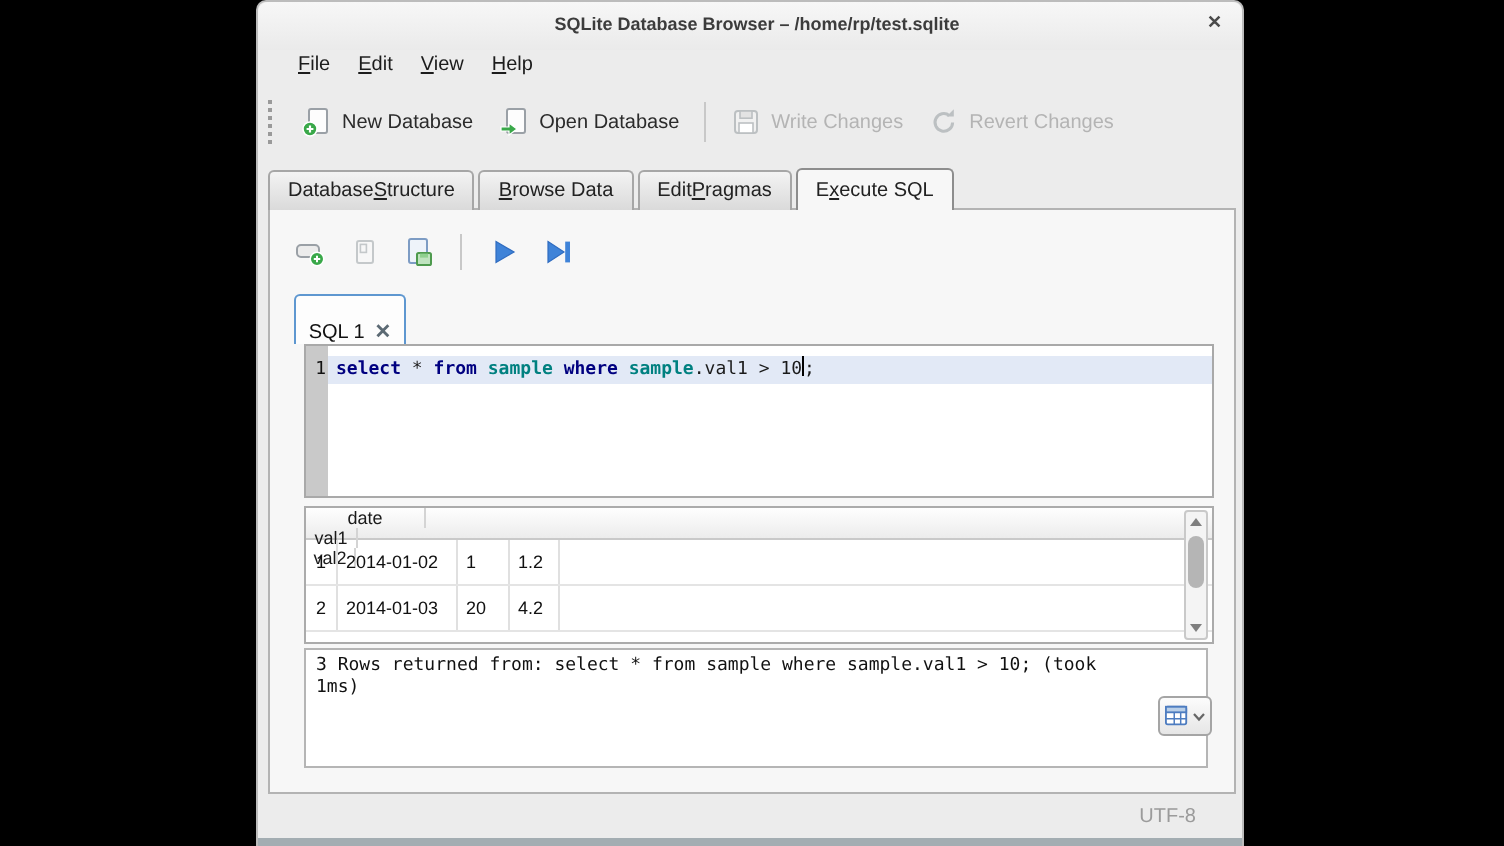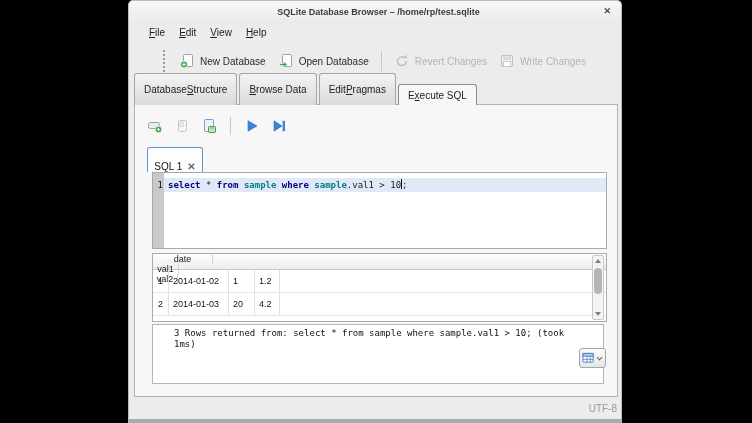--- a/index.html
+++ b/index.html
@@ -21,33 +21,33 @@
                  font-weight:bold; color:#4a4a4a; cursor:default; }
 
   
   .menubar { position:absolute; left:13px; top:24px; height:20px;
              display:flex; align-items:flex-start; }
   .menu-item { font-size:10px; color:#1c1c1c; padding:2px 7px; }
   .mnemonic { text-decoration:underline; text-underline-offset:1px; }
 
   
   .toolbar { position:absolute; left:0; top:44px; right:0; height:32px;
-             display:flex; align-items:center;justify-content:center; }
+             display:flex; align-items:center; }
   .tb-handle { width:4px; height:22px; margin-left:5px; margin-right:6px;
                border-left:2px dotted #9a9a9a; }
   .tb-btn { display:flex; align-items:center; gap:5px; padding:3px 6px;
             font-size:10px; color:#2b2b2b; }
   .tb-btn.disabled { color:#b4b4b4; }
   .tb-sep { width:1px; height:20px; background:#c8c8c8; margin:0 6px; }
   .icon16 { width:16px; height:16px; display:block; }
 
   
   .tabbar { position:absolute; left:5px; top:84px; height:20px; display:flex;
             align-items:flex-end; z-index:3; }
-  .tab { height:32px; padding:0 9px; display:flex; align-items:center;
+  .tab { height:20px; padding:0 9px; display:flex; align-items:center;
          font-size:10px; color:#222;
          background:linear-gradient(#f3f3f3,#dadada);
          border:1px solid #a6a6a6; border-bottom:none;
          border-radius:3px 3px 0 0; margin-right:2px; }
   .tab.active { height:21px; background:#f7f7f7; border-color:#8d8d8d;
                 position:relative; z-index:4; }
 
   
   .panel { position:absolute; left:5px; top:103px; width:484px; height:293px;
            background:#f7f7f7; border:1px solid #b3b3b3; z-index:1; }
@@ -109,33 +109,33 @@
   .sb-up { top:0; } .sb-down { bottom:0; }
   .tri-up { width:0; height:0; border-left:3px solid transparent;
             border-right:3px solid transparent; border-bottom:4px solid #7f7f7f; }
   .tri-dn { width:0; height:0; border-left:3px solid transparent;
             border-right:3px solid transparent; border-top:4px solid #7f7f7f; }
   .sb-thumb { position:absolute; left:1px; right:1px; top:12px; height:26px;
               background:#b5b5b5; border-radius:4px; }
 
   
   .message { position:absolute; left:17px; top:219px; width:452px; height:60px;
-             background:#fff; border:1px solid #b5b5b5; padding:3px 21px; }
+             background:#fff; border:1px solid #b5b5b5; padding:3px 5px; }
   .message-text { width:402px; font-family:"DejaVu Sans Mono", monospace;
                   font-size:9px; line-height:11px; color:#111;
                   white-space:pre-wrap; word-break:break-word; }
 
   
   .corner-btn { position:absolute; left:444px; top:243px; width:27px; height:20px;
                 background:linear-gradient(#fcfcfc,#e6e6e6);
                 border:1px solid #a5a5a5; border-radius:3px; display:flex;
                 align-items:center; justify-content:center; gap:1px; }
 
   
-  .status-encoding { position:absolute; right:4px; top:402px; font-size:10px;
+  .status-encoding { position:absolute; right:23px; top:402px; font-size:10px;
                      color:#9b9b9b; }
   .bottom-edge { position:absolute; left:0; right:0; bottom:0; height:4px;
                  background:#a3adb2; }
 </style>
 </head>
 <body>
 
 <div class="screen">
   <div class="window">
 
@@ -168,33 +168,33 @@
           <rect x="4.5" y="1.5" width="9" height="12" rx="1" fill="#fdfdfd" stroke="#9aa0a6"></rect>
           <path d="M1.5 10.5 h4 v-2 l4 3 -4 3 v-2 h-4 z" fill="#39a849" stroke="#fff" stroke-width="0.6"></path>
         </svg>
         <span>Open Database</span>
       </div>
 
       <div class="tb-sep"></div>
 
       <div class="tb-btn disabled">
         <svg class="icon16" viewBox="0 0 16 16">
-          <path d="M12.3 8.2 a4.4 4.4 0 1 1 -1.6 -3.4" fill="none" stroke="#bcc0c2" stroke-width="1.5"></path>
-          <path d="M12.9 1.6 v3.6 h-3.6 z" fill="#bcc0c2"></path>
-        </svg>
-        <span>Revert Changes</span>
-      </div>
-
-      <div class="tb-btn disabled">
-        <svg class="icon16" viewBox="0 0 16 16">
           <rect x="2.5" y="2.5" width="11" height="11" rx="1.5" fill="#f1f1f1" stroke="#bcc0c2"></rect>
           <rect x="5" y="2.5" width="6" height="3.6" fill="#e3e3e3" stroke="#bcc0c2" stroke-width="0.8"></rect>
           <rect x="4.5" y="8.5" width="7" height="5" fill="#fff" stroke="#bcc0c2" stroke-width="0.8"></rect>
         </svg>
         <span>Write Changes</span>
+      </div>
+
+      <div class="tb-btn disabled">
+        <svg class="icon16" viewBox="0 0 16 16">
+          <path d="M12.3 8.2 a4.4 4.4 0 1 1 -1.6 -3.4" fill="none" stroke="#bcc0c2" stroke-width="1.5"></path>
+          <path d="M12.9 1.6 v3.6 h-3.6 z" fill="#bcc0c2"></path>
+        </svg>
+        <span>Revert Changes</span>
       </div>
     </div>
 
     <div class="tabbar">
       <div class="tab">
           <span>Database </span>
           <span class="mnemonic">S</span>
           <span>tructure</span>
         </div>
       <div class="tab">

